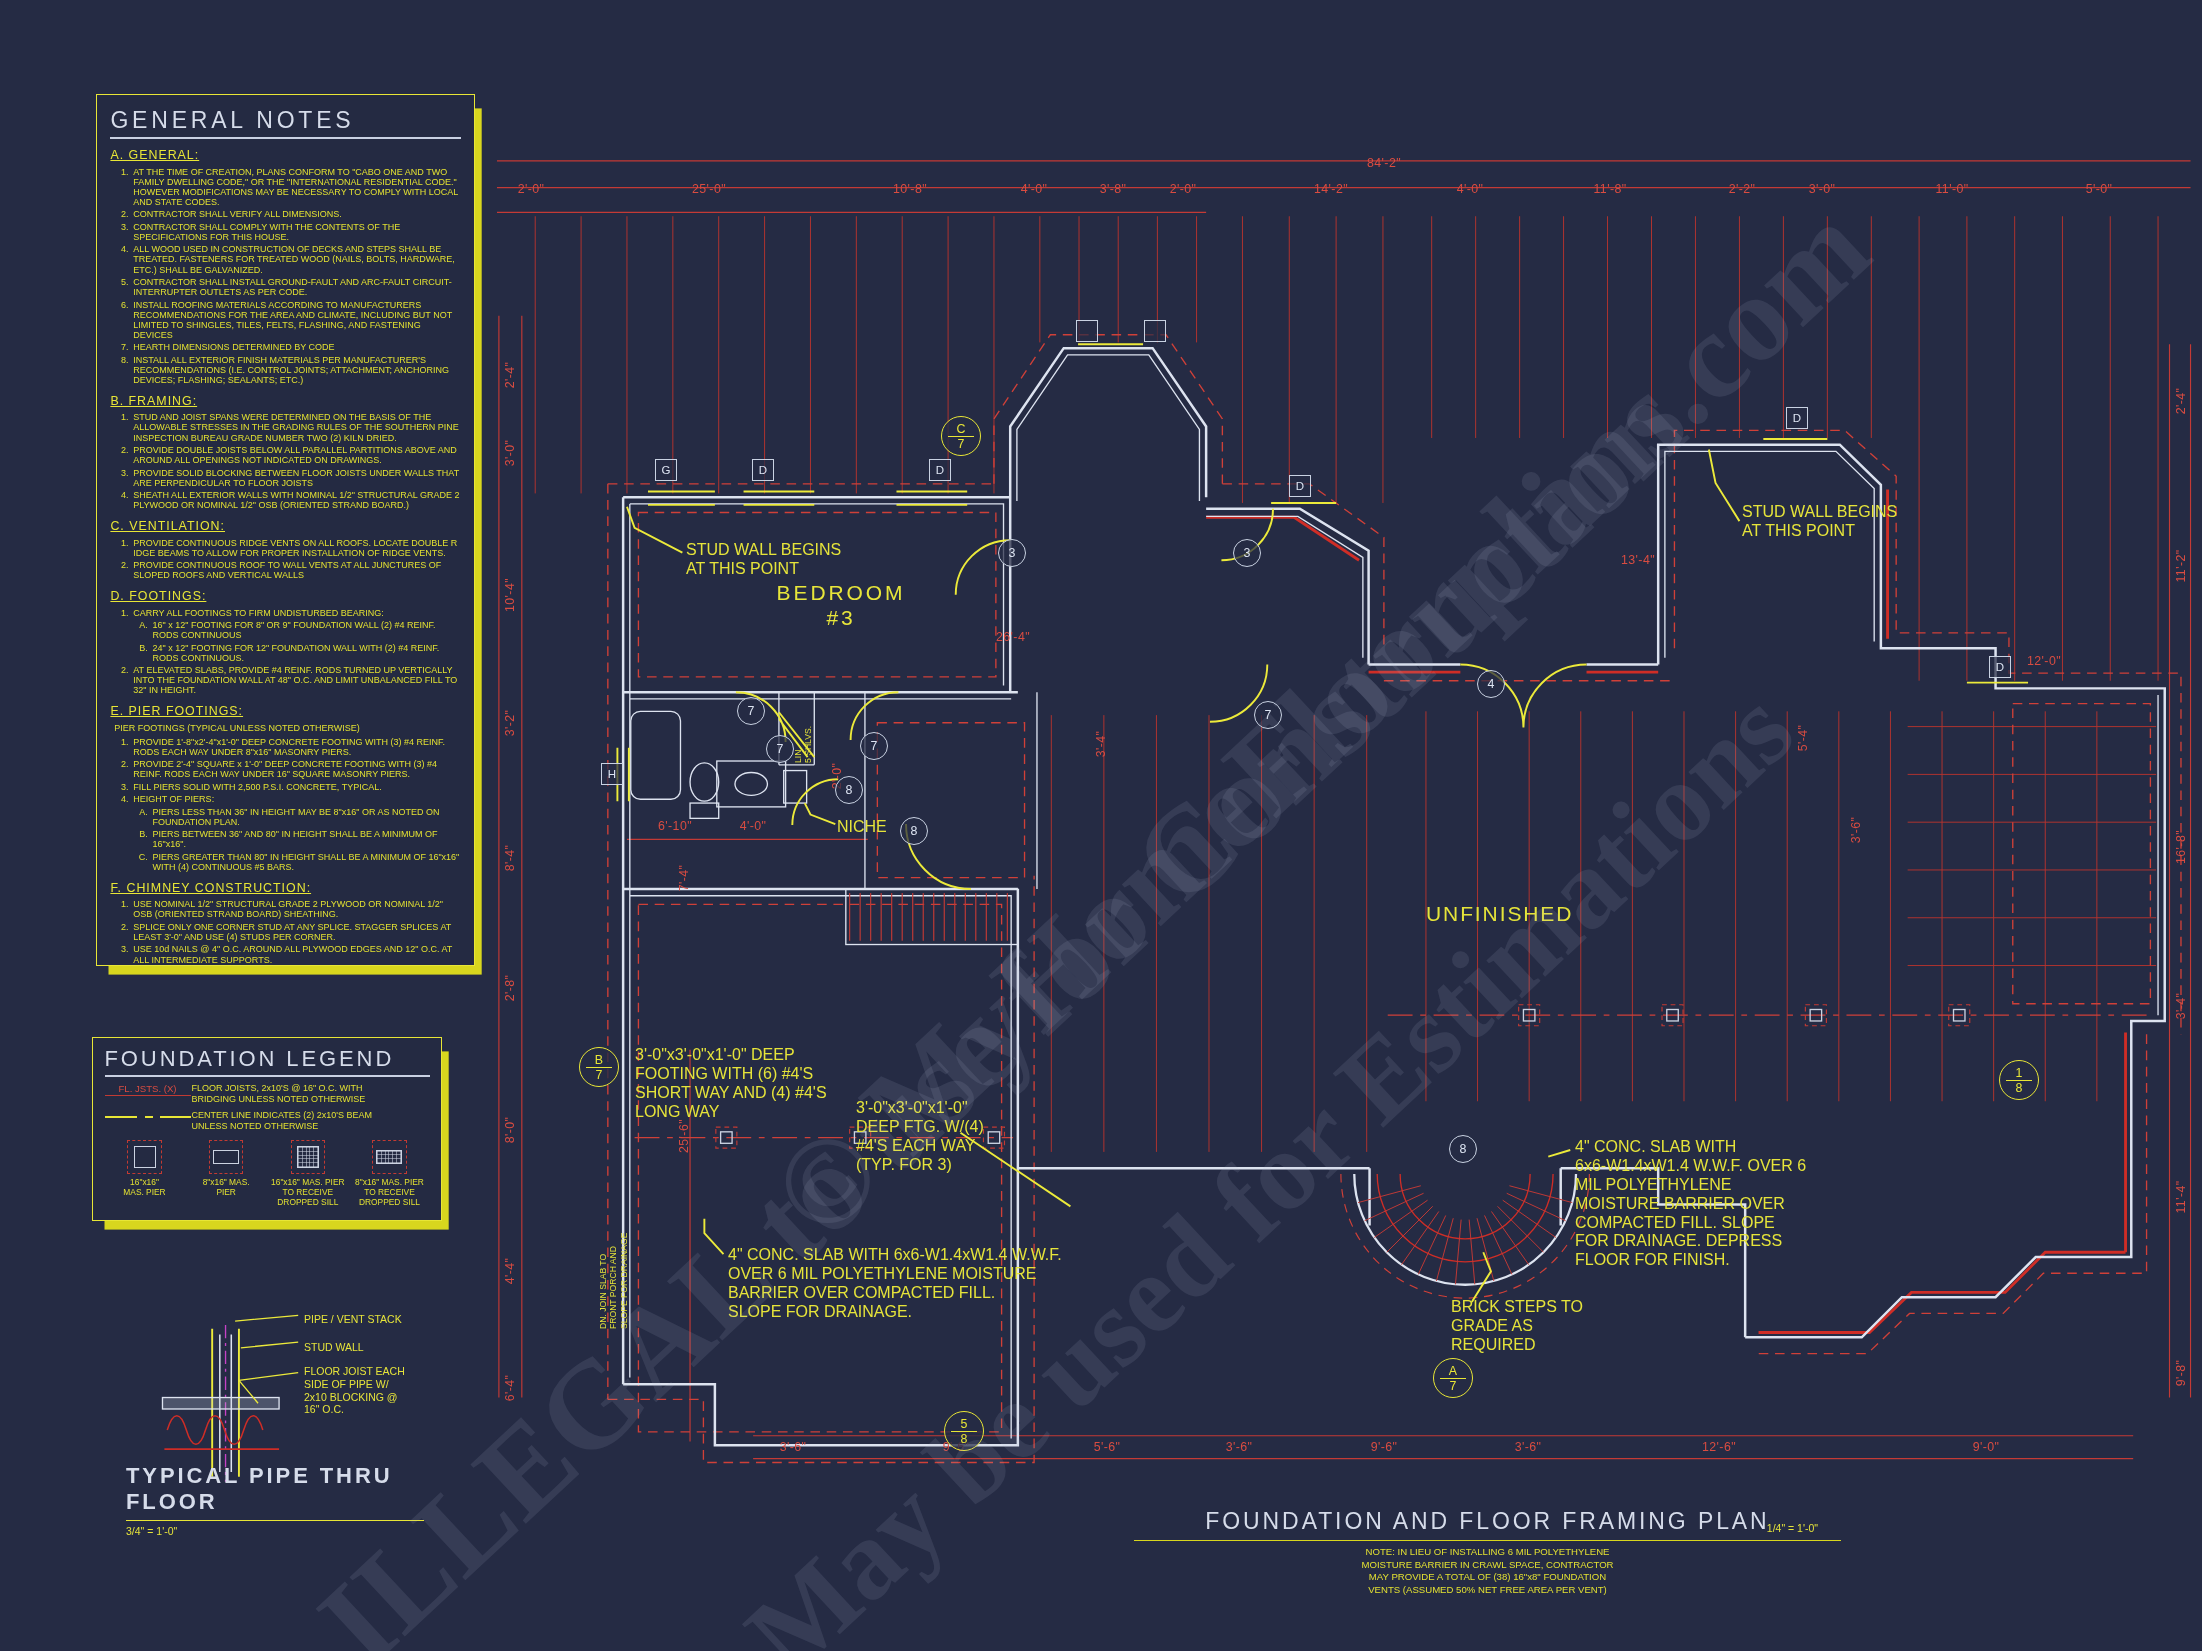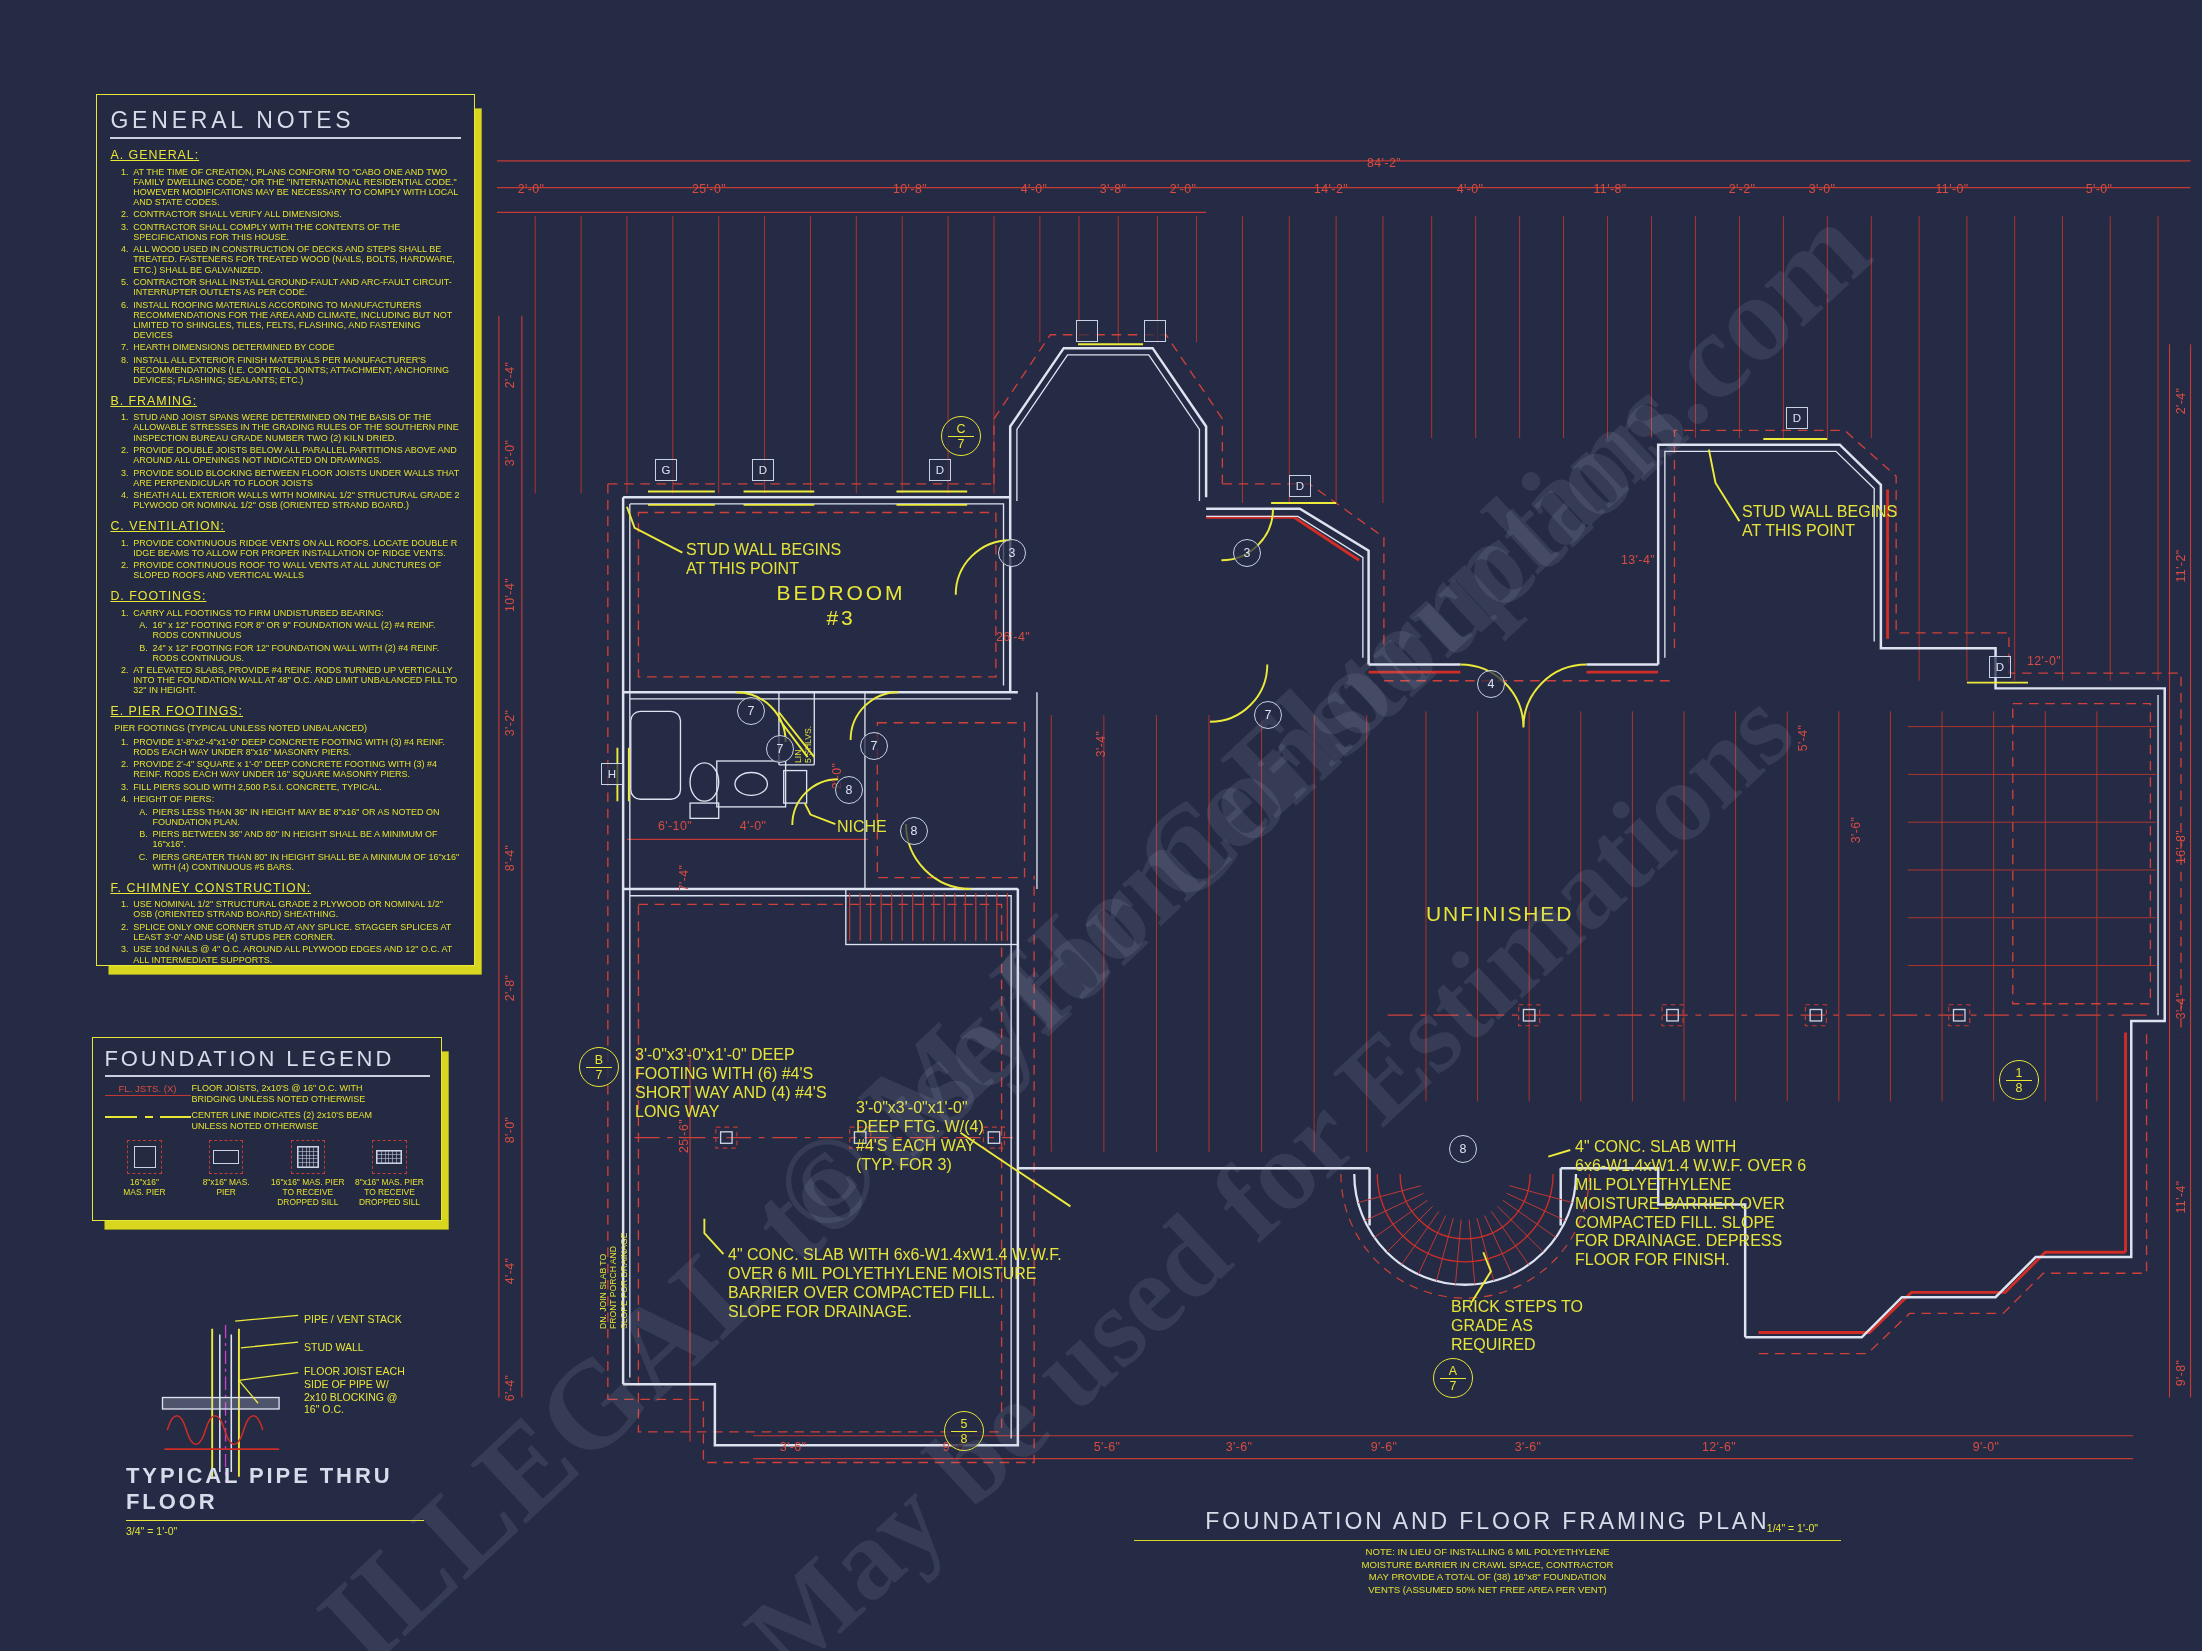--- a/index.html
+++ b/index.html
@@ -380,21 +380,21 @@
             <span class="nn">B.</span>
             <span class="nt">24" x 12" FOOTING FOR 12" FOUNDATION WALL WITH (2) #4 REINF. RODS CONTINUOUS.</span>
           </div>
           <div class="note-item">
             <span class="nn">2.</span>
             <span class="nt">AT ELEVATED SLABS, PROVIDE #4 REINF. RODS TURNED UP VERTICALLY INTO THE FOUNDATION WALL AT 48" O.C. AND LIMIT UNBALANCED FILL TO 32" IN HEIGHT.</span>
           </div>
         </div>
         <div class="note-sec">
           <div class="note-head">E.  PIER FOOTINGS:</div>
-          <div class="note-intro">PIER FOOTINGS (TYPICAL UNLESS NOTED UNBALANCED)</div>
+          <div class="note-intro">PIER FOOTINGS (TYPICAL UNLESS NOTED OTHERWISE)</div>
           <div class="note-item">
             <span class="nn">1.</span>
             <span class="nt">PROVIDE 1'-8"x2'-4"x1'-0" DEEP CONCRETE FOOTING WITH (3) #4 REINF. RODS EACH WAY UNDER 8"x16" MASONRY PIERS.</span>
           </div>
           <div class="note-item">
             <span class="nn">2.</span>
             <span class="nt">PROVIDE 2'-4" SQUARE x 1'-0" DEEP CONCRETE FOOTING WITH (3) #4 REINF. RODS EACH WAY UNDER 16" SQUARE MASONRY PIERS.</span>
           </div>
           <div class="note-item">
             <span class="nn">3.</span>

